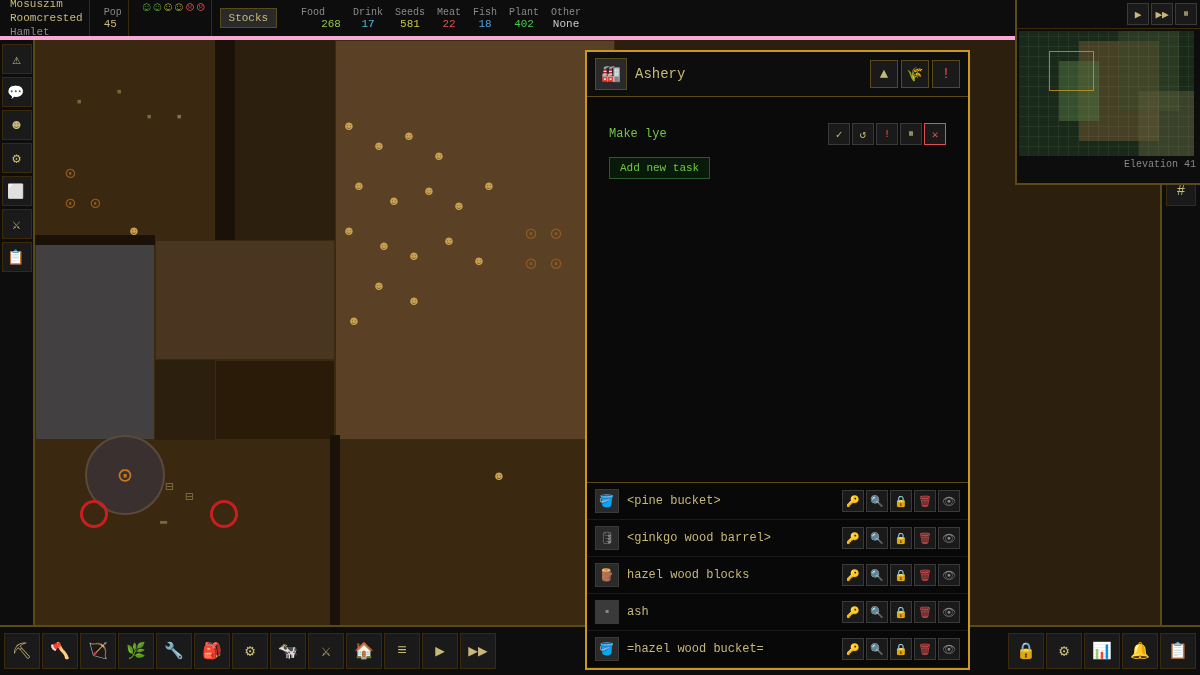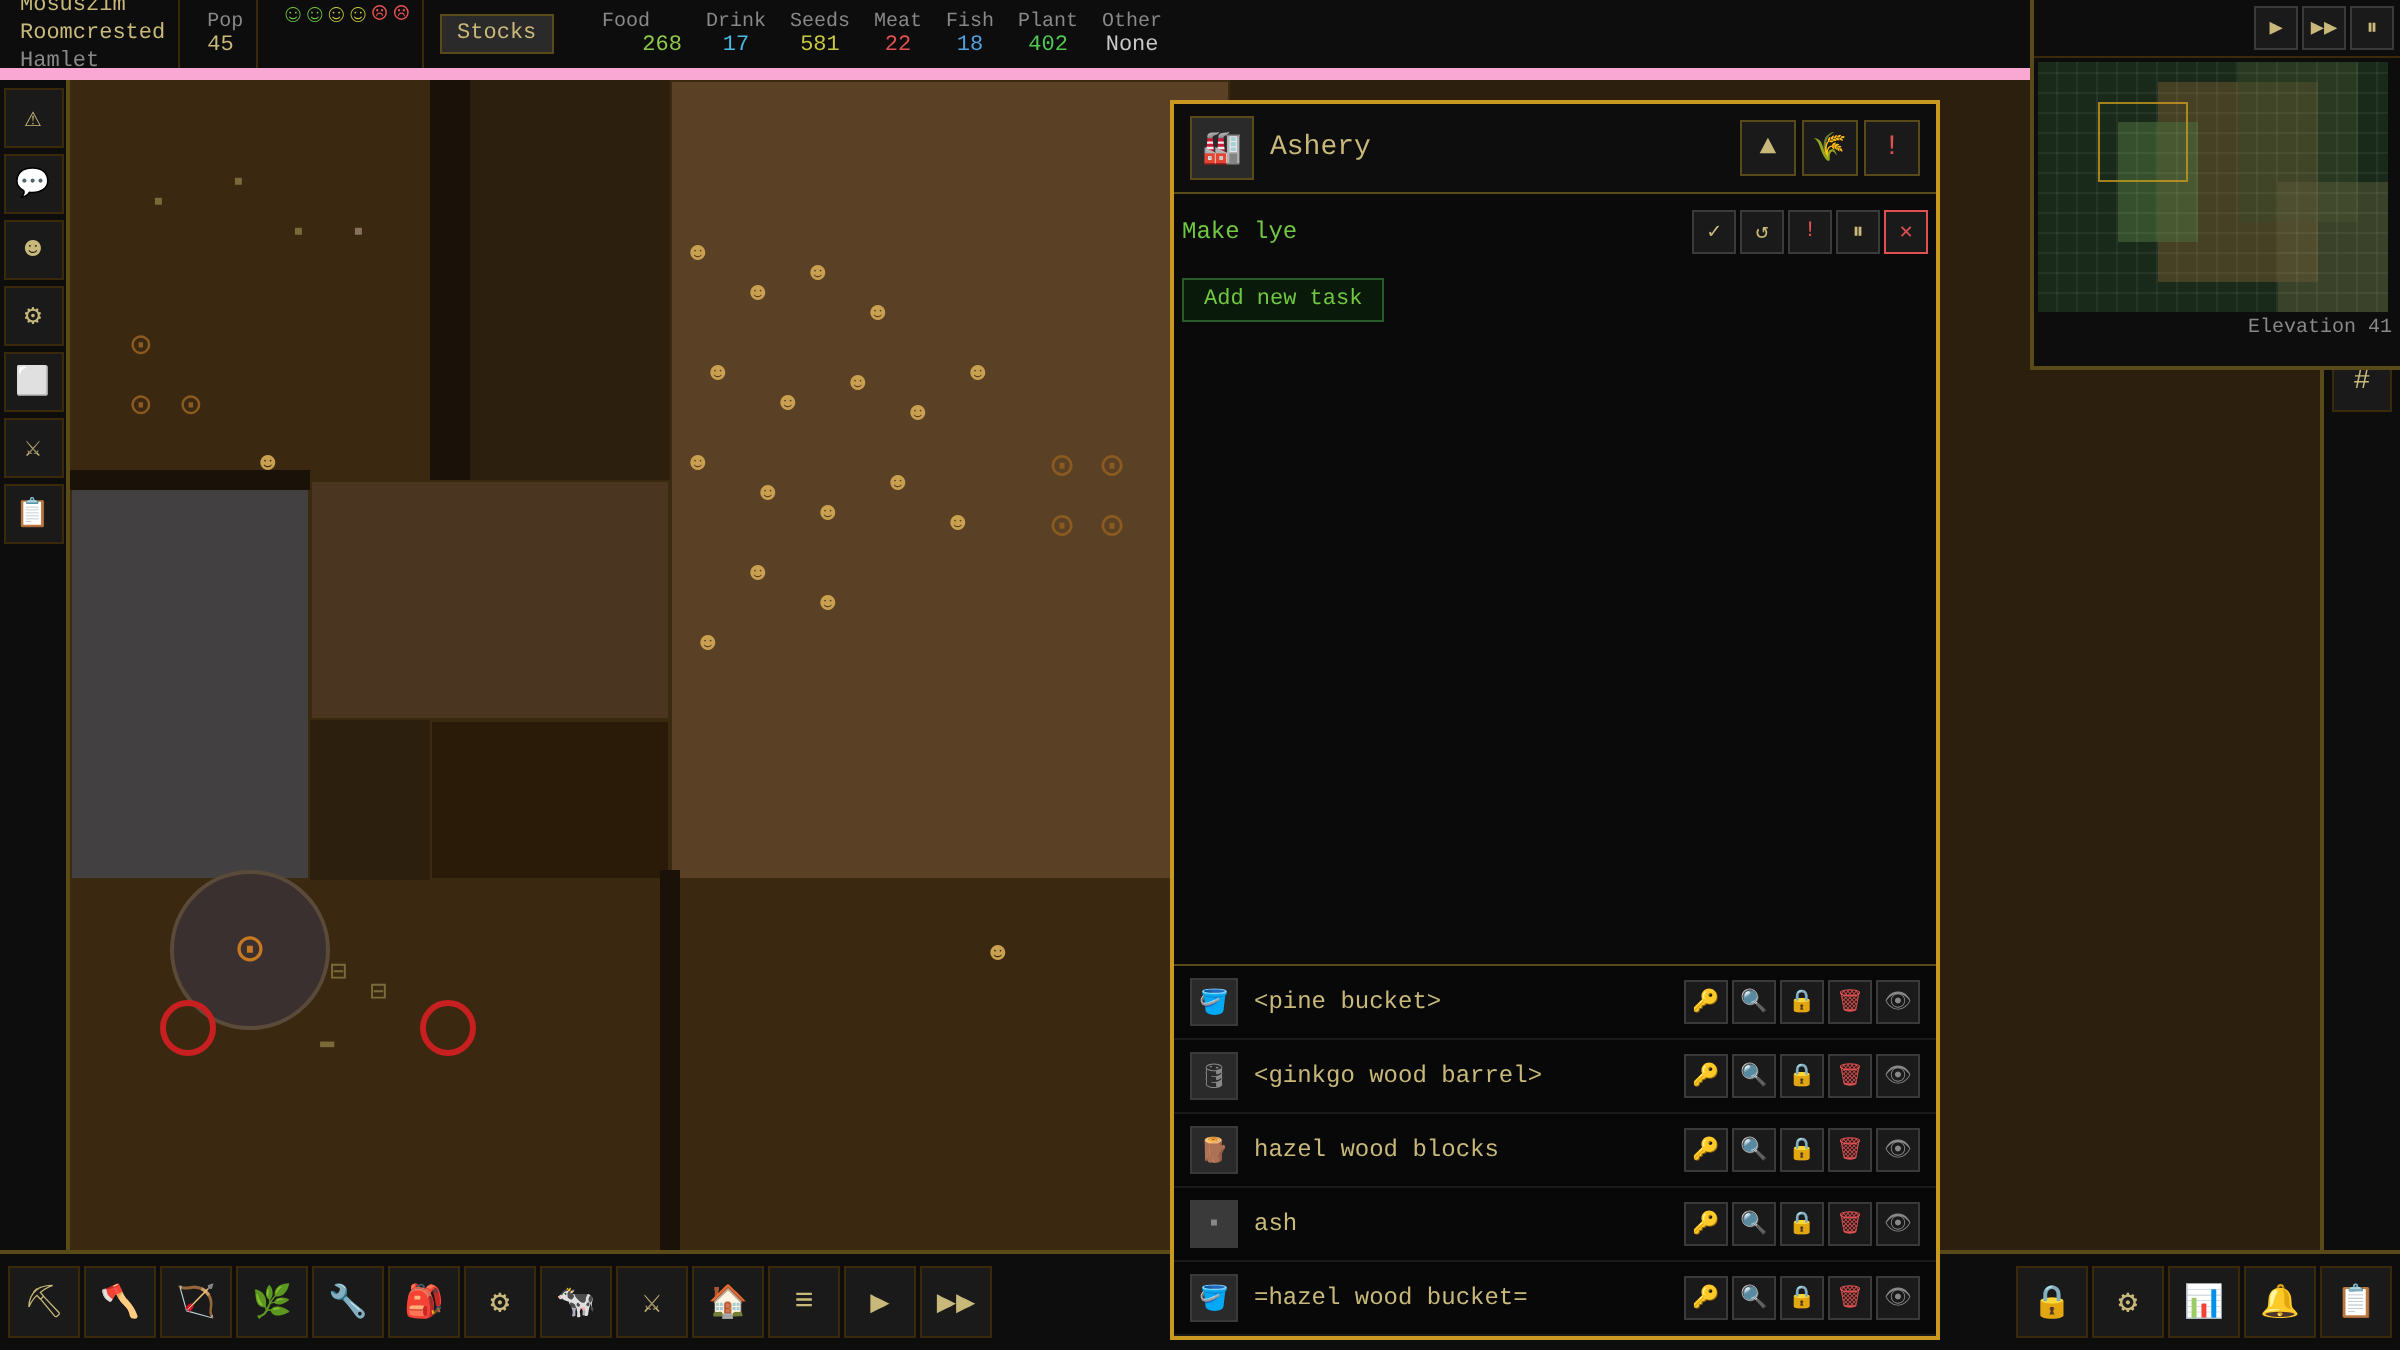--- a/index.html
+++ b/index.html
@@ -21,21 +21,21 @@
       background: #2d1f0e;
       overflow: hidden;
     }
 
     
     #top-hud {
       position: absolute;
       top: 0; left: 0; right: 0;
       height: 40px;
       background: #0d0d0d;
-      border-bottom: 6px solid #f9a8d4;
+      border-bottom: 4px solid #f9a8d4;
       display: flex;
       align-items: center;
       z-index: 100;
       padding: 0 4px;
       gap: 8px;
     }
 
     .hud-section {
       display: flex;
       flex-direction: column;
@@ -276,21 +276,21 @@
     .panel-tab.active {
       background: #0a0a0a;
       color: #c8b87a;
       border-color: #c89820;
       border-bottom-color: #0a0a0a;
     }
 
     
     .panel-tasks {
       flex: 1;
-      padding: 4px;
+      padding: 22px;
       overflow-y: auto;
     }
 
     
     .task-row {
       display: flex;
       align-items: center;
       justify-content: space-between;
       padding: 4px 0;
     }

